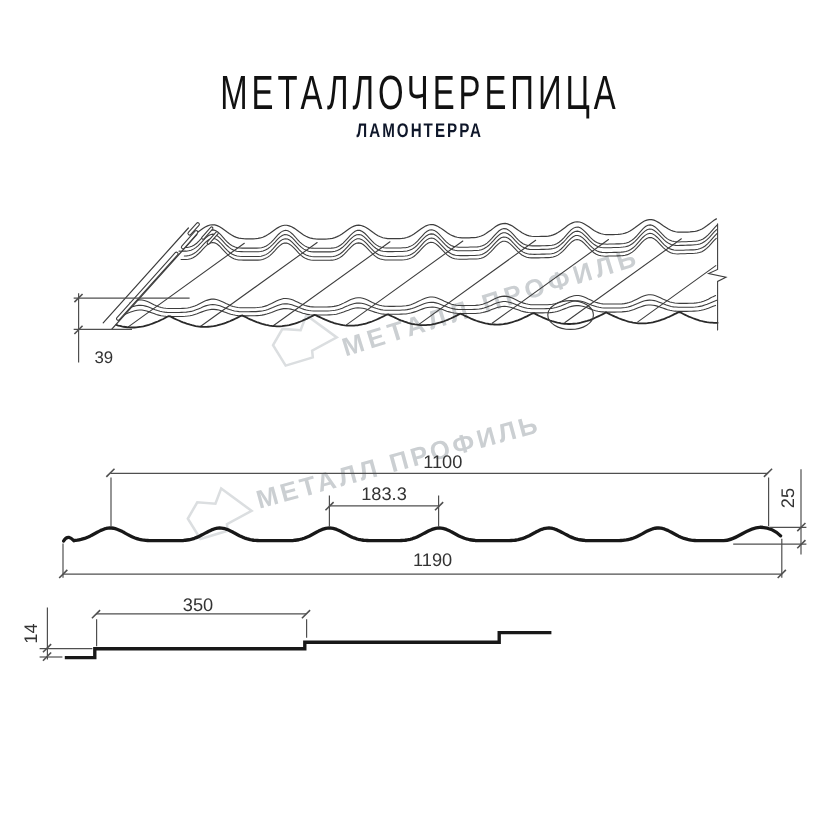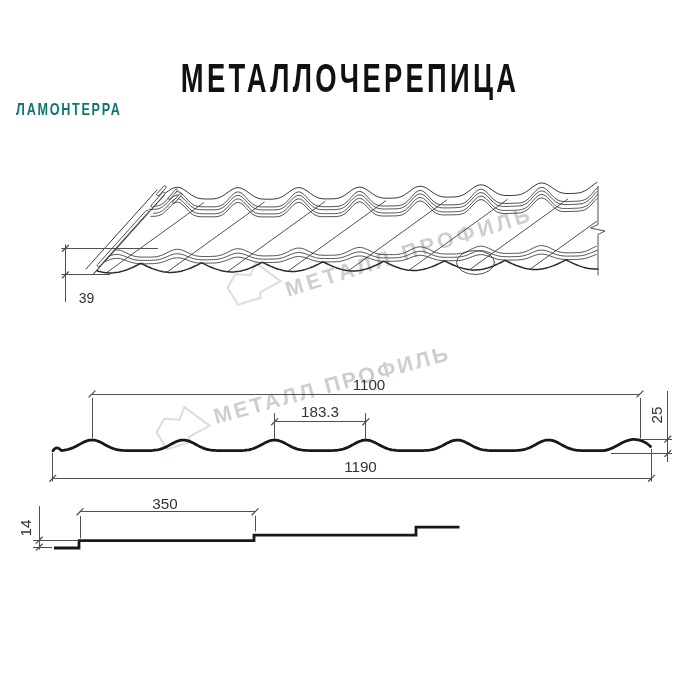--- a/index.html
+++ b/index.html
@@ -1,21 +1,21 @@
 <!DOCTYPE html>
 <html><head><meta charset="utf-8">
 <style>
 html,body{margin:0;padding:0;background:#fff;}
 #page{position:relative;width:700px;height:700px;background:#fff;overflow:hidden;
 font-family:"Liberation Sans",sans-serif;}
 #title{position:absolute;left:0;top:56px;width:700px;text-align:center;
-font-weight:bold;font-size:40px;color:#111;letter-spacing:4.8px;}
+font-weight:normal;font-size:40px;color:#111;letter-spacing:4.8px;}
 #title span{display:inline-block;transform:scaleX(0.685);transform-origin:center;}
-#subtitle{position:absolute;left:0;top:100px;width:700px;text-align:left;
-font-weight:bold;font-size:16.5px;color:#0f766e;letter-spacing:2.2px;}
+#subtitle{position:absolute;left:0;top:100px;width:700px;text-align:center;
+font-weight:bold;font-size:16.5px;color:#0f172a;letter-spacing:2.2px;}
 #subtitle span{display:inline-block;transform:scaleX(0.766);transform-origin:center;}
 </style></head>
 <body>
 <div id="page">
 <div id="title"><span>МЕТАЛЛОЧЕРЕПИЦА</span></div>
 <div id="subtitle"><span>ЛАМОНТЕРРА</span></div>
 <svg width="700" height="700" viewBox="0 0 700 700" style="position:absolute;left:0;top:0">
 <g transform="translate(227.5,269.5) rotate(-13 0 18)">
         <polygon points="0,18.2 10.7,6.7 25.2,11.2 32.7,0 53.2,23.8 30.7,30 30,35.5 6.4,37.1" fill="none" stroke="#dbdee0" stroke-width="2.1"></polygon>
       </g>

